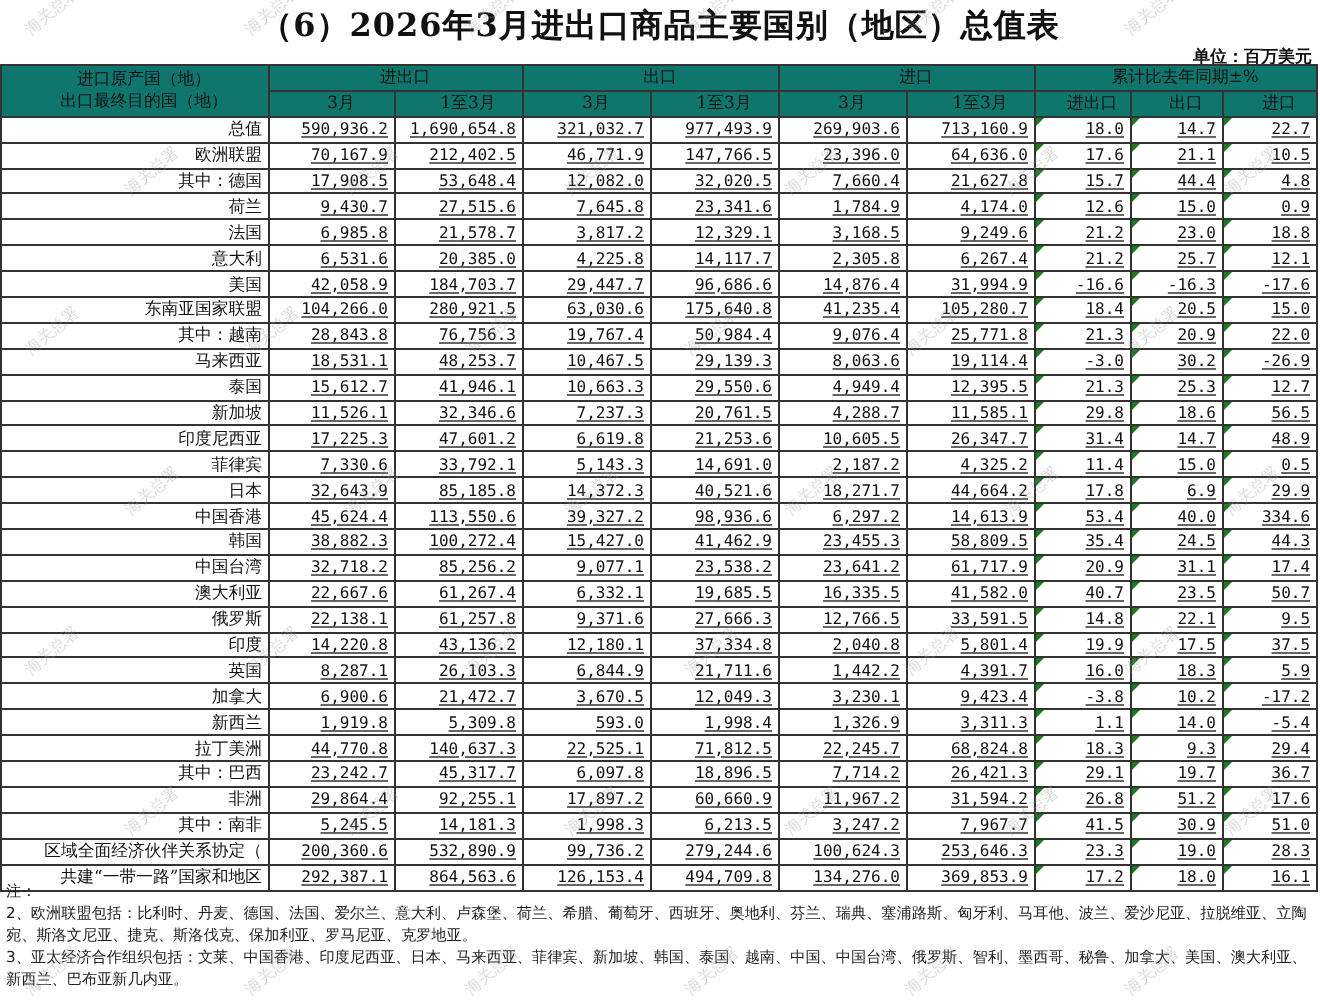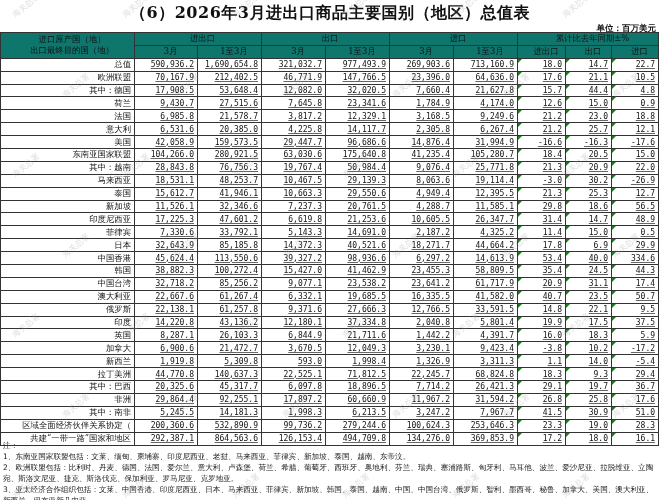--- a/index.html
+++ b/index.html
@@ -142,21 +142,21 @@
         <td class="num">14,117.7</td>
         <td class="num">2,305.8</td>
         <td class="num">6,267.4</td>
         <td class="pct">21.2</td>
         <td class="pct">25.7</td>
         <td class="pct">12.1</td>
       </tr>
       <tr class="body-row">
         <td class="name lvl1">美国</td>
         <td class="num">42,058.9</td>
-        <td class="num">159,573.5</td>
+        <td class="num">184,703.7</td>
         <td class="num">29,447.7</td>
         <td class="num">96,686.6</td>
         <td class="num">14,876.4</td>
         <td class="num">31,994.9</td>
         <td class="pct">-16.6</td>
         <td class="pct">-16.3</td>
         <td class="pct">-17.6</td>
       </tr>
       <tr class="body-row">
         <td class="name lvl1">东南亚国家联盟</td>
@@ -369,40 +369,40 @@
         <td class="num">22,525.1</td>
         <td class="num">71,812.5</td>
         <td class="num">22,245.7</td>
         <td class="num">68,824.8</td>
         <td class="pct">18.3</td>
         <td class="pct">9.3</td>
         <td class="pct">29.4</td>
       </tr>
       <tr class="body-row">
         <td class="name lvl2">其中：巴西</td>
-        <td class="num">20,325.6</td>
+        <td class="num">23,242.7</td>
         <td class="num">45,317.7</td>
         <td class="num">6,097.8</td>
         <td class="num">18,896.5</td>
         <td class="num">7,714.2</td>
         <td class="num">26,421.3</td>
         <td class="pct">29.1</td>
         <td class="pct">19.7</td>
         <td class="pct">36.7</td>
       </tr>
       <tr class="body-row">
         <td class="name lvl1">非洲</td>
         <td class="num">29,864.4</td>
         <td class="num">92,255.1</td>
         <td class="num">17,897.2</td>
         <td class="num">60,660.9</td>
         <td class="num">11,967.2</td>
         <td class="num">31,594.2</td>
         <td class="pct">26.8</td>
-        <td class="pct">25.8</td>
+        <td class="pct">51.2</td>
         <td class="pct">17.6</td>
       </tr>
       <tr class="body-row">
         <td class="name lvl2">其中：南非</td>
         <td class="num">5,245.5</td>
         <td class="num">14,181.3</td>
         <td class="num">1,998.3</td>
         <td class="num">6,213.5</td>
         <td class="num">3,247.2</td>
         <td class="num">7,967.7</td>
@@ -432,21 +432,20 @@
         <td class="num">369,853.9</td>
         <td class="pct">17.2</td>
         <td class="pct">18.0</td>
         <td class="pct">16.1</td>
       </tr>
     </tbody>
 </table>
 
 <div class="notes">
   <div>注：</div>
-  <div>1、东南亚国家联盟包括：文莱、缅甸、柬埔寨、印度尼西亚、老挝、马来西亚、菲律宾、新加坡、泰国、越南、东帝汶。</div>
   <div>2、欧洲联盟包括：比利时、丹麦、德国、法国、爱尔兰、意大利、卢森堡、荷兰、希腊、葡萄牙、西班牙、奥地利、芬兰、瑞典、塞浦路斯、匈牙利、马耳他、波兰、爱沙尼亚、拉脱维亚、立陶宛、斯洛文尼亚、捷克、斯洛伐克、保加利亚、罗马尼亚、克罗地亚。</div>
   <div>3、亚太经济合作组织包括：文莱、中国香港、印度尼西亚、日本、马来西亚、菲律宾、新加坡、韩国、泰国、越南、中国、中国台湾、俄罗斯、智利、墨西哥、秘鲁、加拿大、美国、澳大利亚、新西兰、巴布亚新几内亚。</div>
 </div>
 
 <div id="wm-layer">
     <span class="wm" style="left: 10px; top: 0px;">海关总署</span>
     <span class="wm" style="left: 120px; top: 0px;">海关总署</span>
     <span class="wm" style="left: 230px; top: 0px;">海关总署</span>
     <span class="wm" style="left: 340px; top: 0px;">海关总署</span>
     <span class="wm" style="left: 450px; top: 0px;">海关总署</span>

